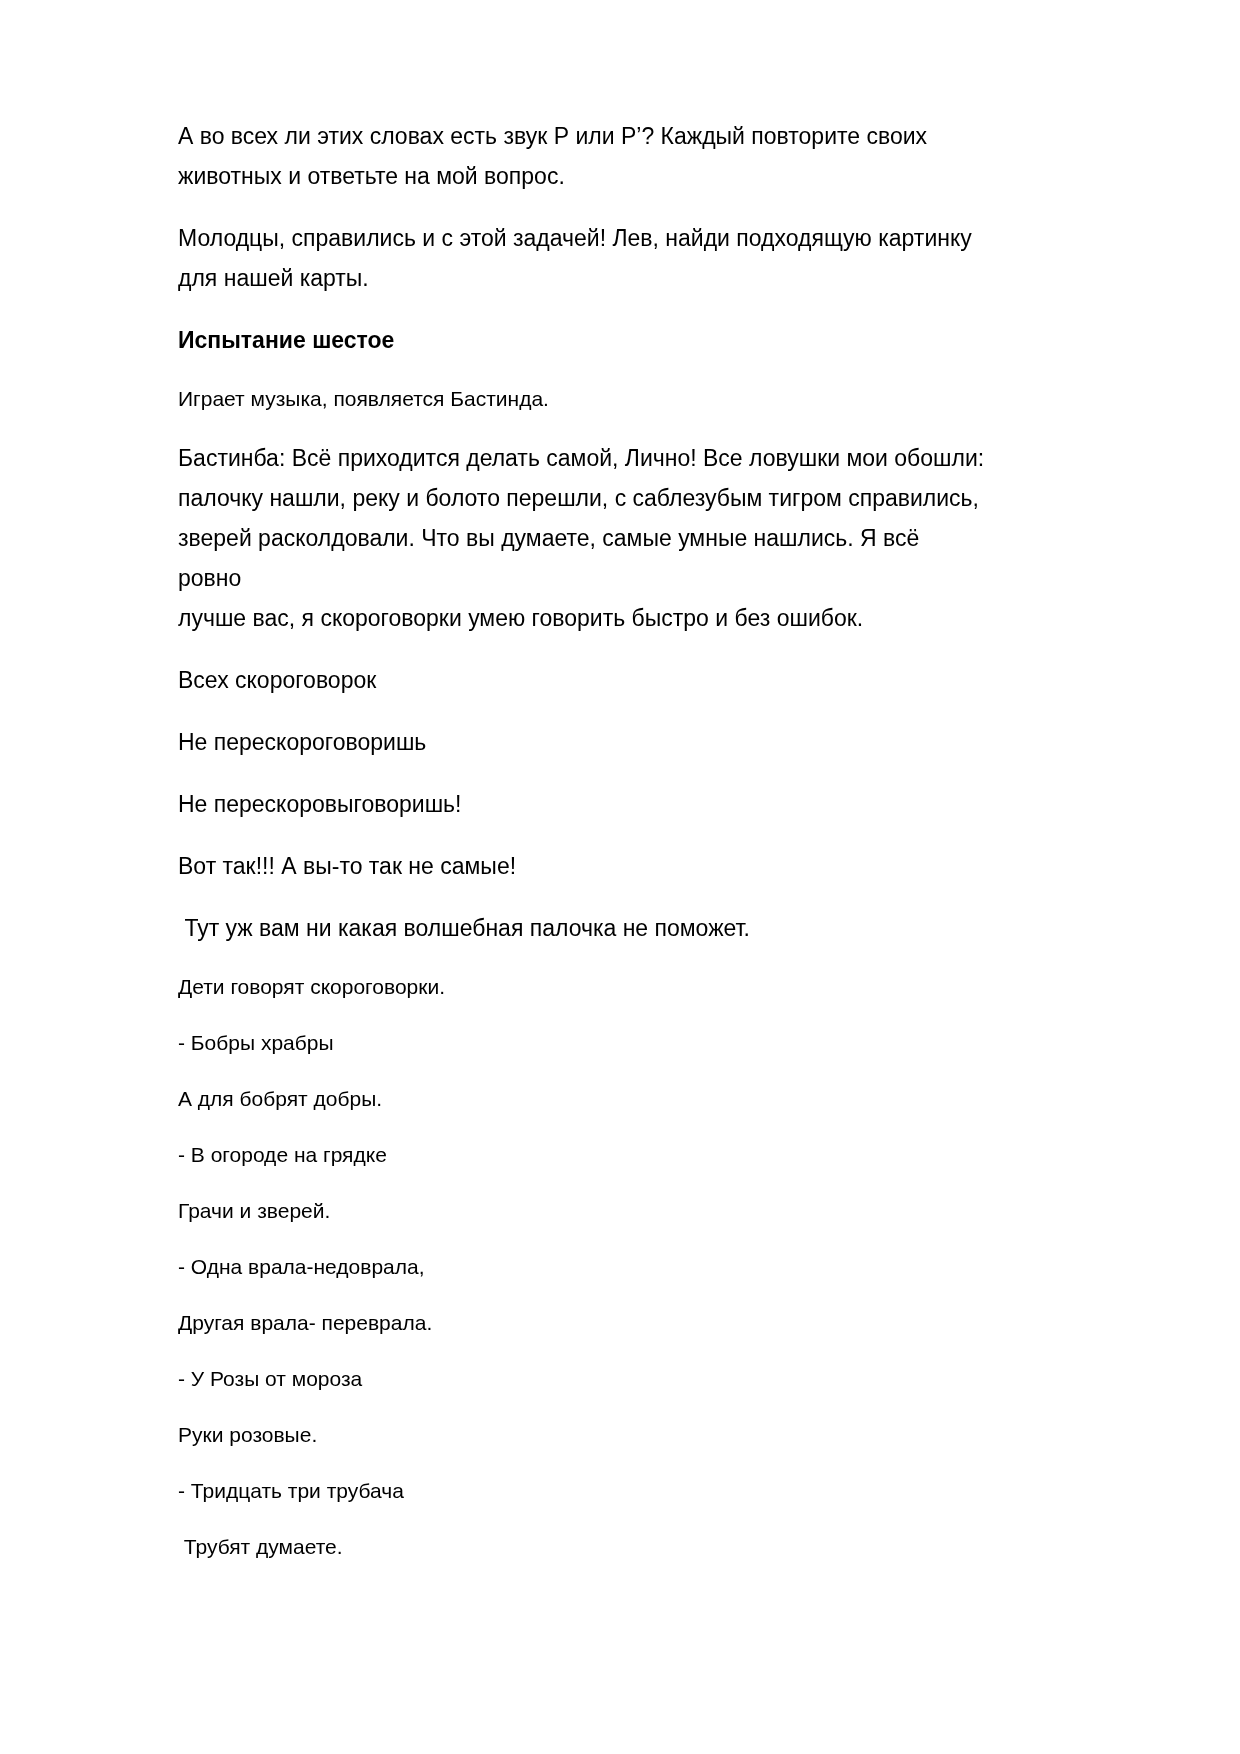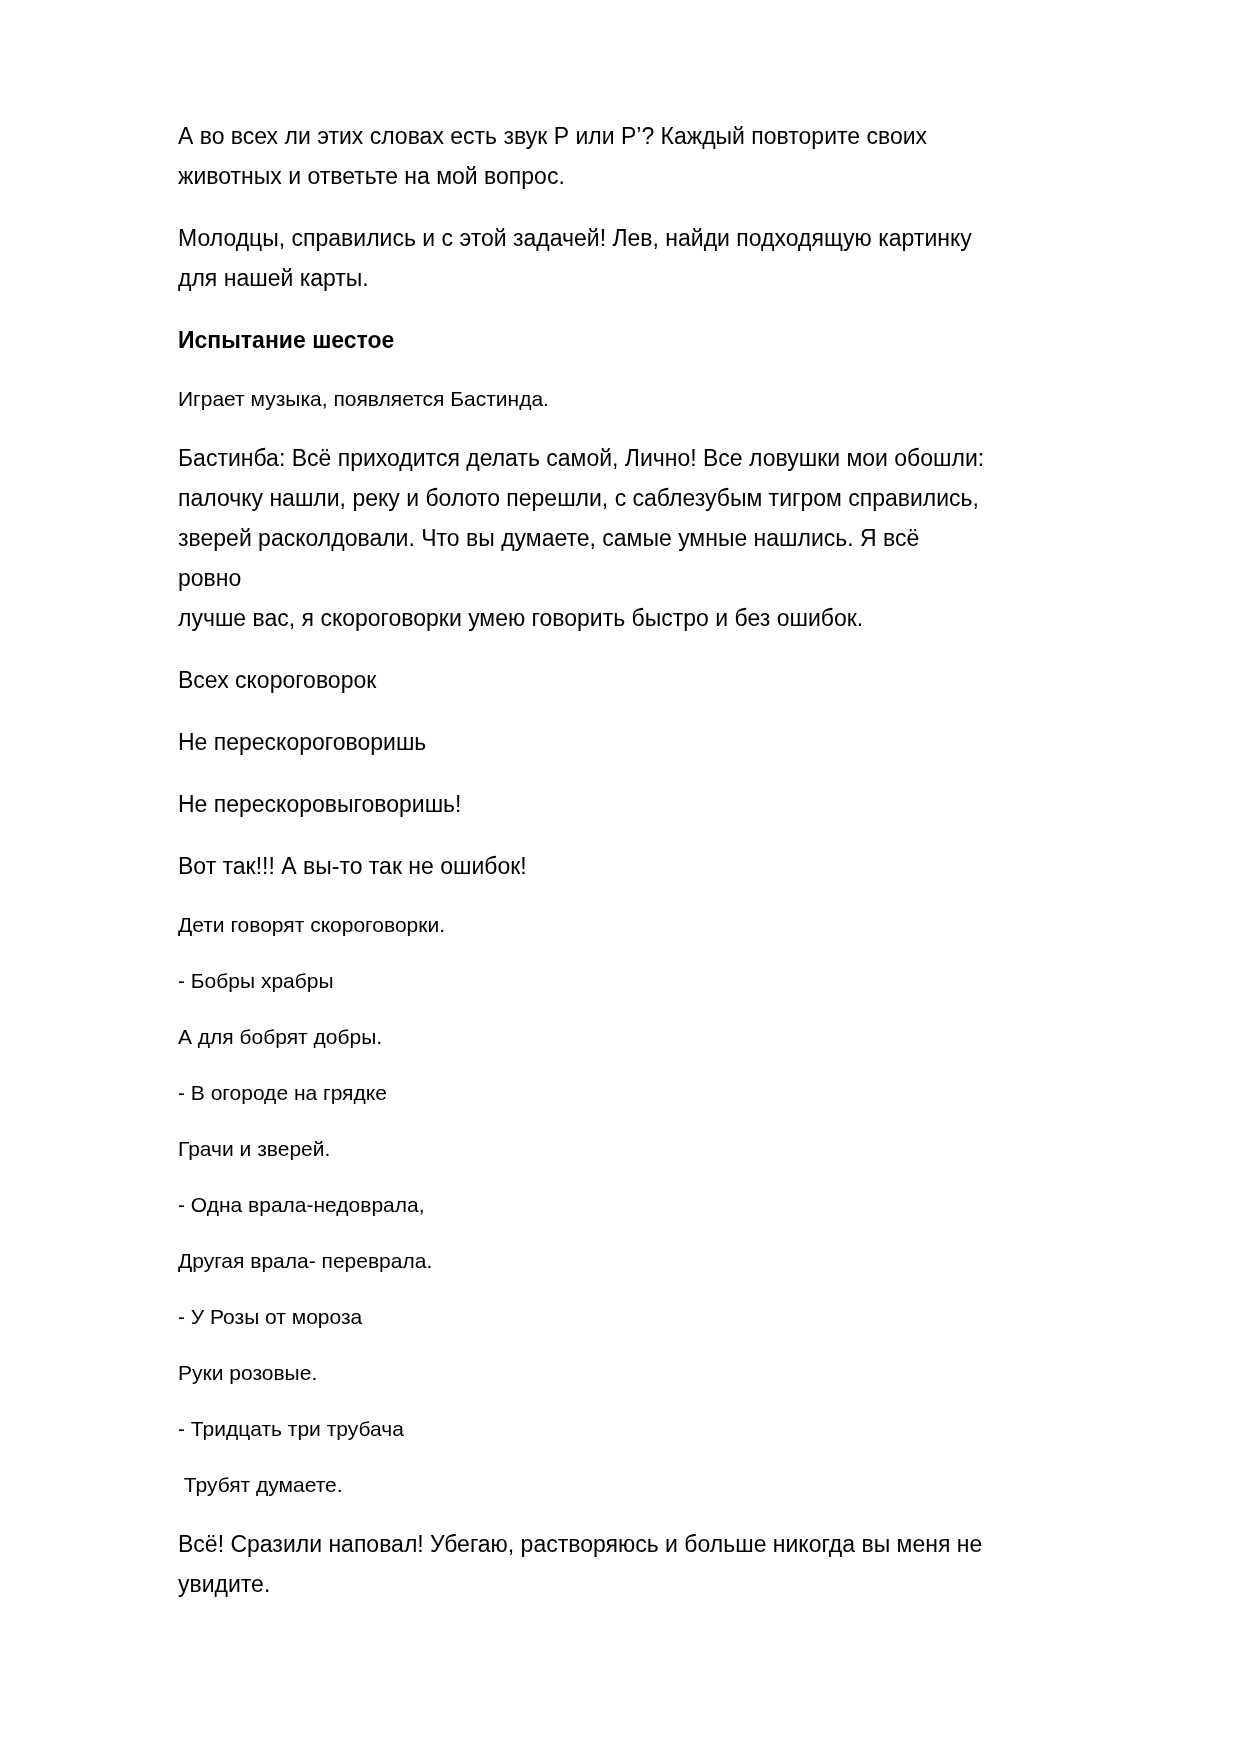--- a/index.html
+++ b/index.html
@@ -52,27 +52,26 @@
 для нашей карты.</p>
   <p class="heading">Испытание шестое</p>
   <p class="small">Играет музыка, появляется Бастинда.</p>
   <p class="body"><span class="speaker">Бастинба:</span><span> Всё приходится делать самой, Лично! Все ловушки мои обошли:
 палочку нашли, реку и болото перешли, с саблезубым тигром справились,
 зверей расколдовали. Что вы думаете, самые умные нашлись. Я всё ровно
 лучше вас, я скороговорки умею говорить быстро и без ошибок.</span></p>
   <p class="body">Всех скороговорок</p>
   <p class="body">Не перескороговоришь</p>
   <p class="body">Не перескоровыговоришь!</p>
-  <p class="body">Вот так!!! А вы-то так не ошибок!</p>
+  <p class="body">Вот так!!! А вы-то так не самые!</p>
+  <p class="body"> Тут уж вам ни какая волшебная палочка не поможет.</p>
   <p class="small">Дети говорят скороговорки.</p>
   <p class="small">- Бобры храбры</p>
   <p class="small">А для бобрят добры.</p>
   <p class="small">- В огороде на грядке</p>
   <p class="small">Грачи и зверей.</p>
   <p class="small">- Одна врала-недоврала,</p>
   <p class="small">Другая врала- переврала.</p>
   <p class="small">- У Розы от мороза</p>
   <p class="small">Руки розовые.</p>
   <p class="small">- Тридцать три трубача</p>
   <p class="small"> Трубят думаете.</p>
-  <p class="body">Всё! Сразили наповал! Убегаю, растворяюсь и больше никогда вы меня не
-увидите.</p>
 </div>
 
 </body></html>

